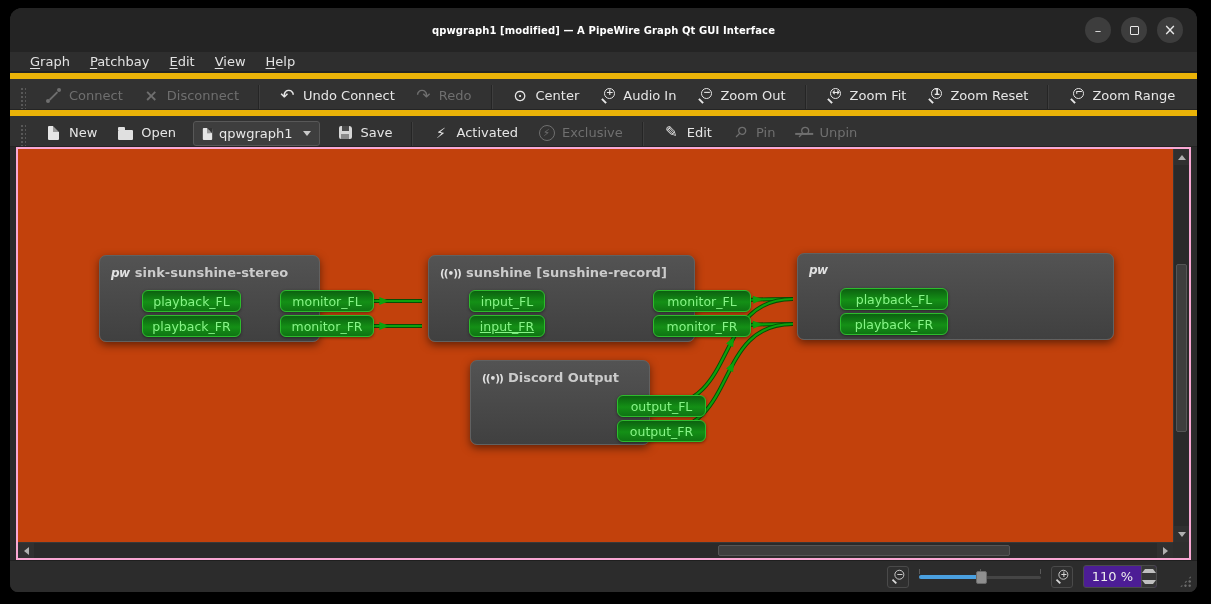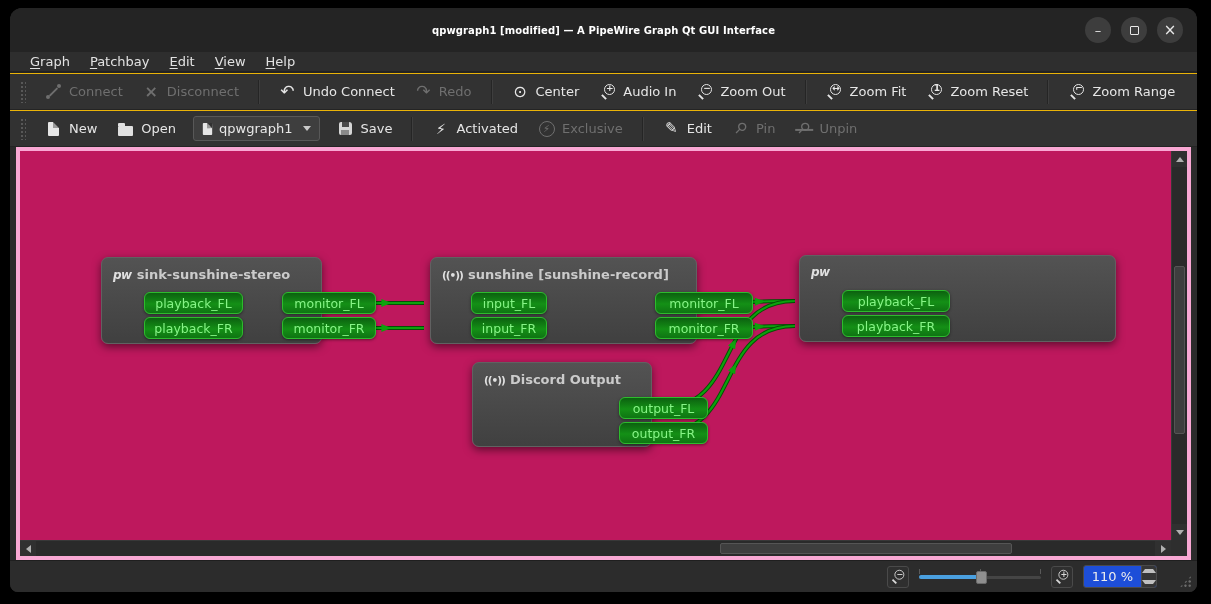--- a/index.html
+++ b/index.html
@@ -33,22 +33,22 @@
   .win-btn.close{ font-size:15px; }
   
   .menubar{
     height:21px; background:#2e2e2e; display:flex; align-items:center;
     padding-left:12px; gap:4px; border-bottom:2px solid #232323; flex:0 0 auto;
   }
   .menu-item{ padding:1px 8px; color:#e2e2e2; }
   .menu-item u{ text-decoration:underline; text-underline-offset:2px; }
   
   .toolbar{
-    height:37px; background:#323232; display:flex; align-items:center;
-    padding-left:6px; border-top:1px solid #eab308; border-bottom:1px solid #242424;
+    height:37px; background:#323232; display:flex; align-items:flex-end;
+    padding-left:6px; border-top:6px solid #eab308; border-bottom:1px solid #242424;
     flex:0 0 auto; gap:2px;
   }
   .tb-handle{
     width:6px; height:22px; margin:0 8px 0 4px;
     background-image:radial-gradient(#585858 1px, transparent 1.3px);
     background-size:4px 4px;
   }
   .tb-sep{ width:2px; height:24px; margin:0 8px; border-left:1px solid #252525; border-right:1px solid #3e3e3e; }
   .tb-btn{
     display:flex; align-items:center; gap:7px; padding:5px 9px; border-radius:3px;
@@ -82,22 +82,22 @@
   .icon-unpin::after{ content:""; position:absolute; left:-2px; top:7px; width:18px; height:2px; background:currentColor; transform:rotate(-45deg); }
   
   .combo{
     display:flex; align-items:center; gap:6px; height:25px; padding:0 8px;
     background:#3e3e3e; border:1px solid #585858; border-radius:3px; margin:0 6px;
   }
   .combo .icon-page{ transform:scale(.85); }
   .combo .arrow{ width:0; height:0; border-left:4px solid transparent; border-right:4px solid transparent; border-top:5px solid #c9c9c9; margin-left:4px; }
   
   .viewport{
-    position:relative; flex:1 1 auto; margin:0 6px; background:#be185d;
-    border:4px solid #f9a8d4; overflow:hidden;
+    position:relative; flex:1 1 auto; margin:0 6px; background:#c2410c;
+    border:2px solid #f9a8d4; overflow:hidden;
   }
   .graph-area{ position:absolute; left:0; top:0; right:16px; bottom:16px; overflow:hidden; }
   #wires-svg{ position:absolute; left:0; top:0; z-index:1; }
   #nodes-layer{ position:absolute; left:0; top:0; right:0; bottom:0; z-index:2; }
   .gnode{
     position:absolute; border-radius:7px; border:1px solid #616161;
     background:linear-gradient(180deg,#535353,#404040);
     box-shadow:0 3px 9px rgba(0,0,0,.5);
   }
   .gnode-title{
@@ -134,21 +134,21 @@
     width:22px; height:22px; background:#2f2f2f; border:1px solid #4a4a4a; border-radius:3px;
     display:flex; align-items:center; justify-content:center; color:#d8d8d8;
   }
   .zoom-btn .mag{ transform:scale(.9); }
   .slider{ position:relative; width:122px; height:18px; }
   .slider .track{ position:absolute; left:0; right:0; top:8px; height:3px; background:#454545; border-radius:2px; }
   .slider .fill{ position:absolute; left:0; top:7.5px; height:4px; background:#4aa0e0; border-radius:2px; }
   .slider .handle{ position:absolute; top:3px; width:11px; height:13px; background:#8f8f8f; border:1px solid #6a6a6a; border-radius:2px; }
   .slider .tick{ position:absolute; top:1px; width:1px; height:5px; background:#5a5a5a; }
   .spinbox{
-    display:flex; align-items:stretch; height:23px; background:#1d4ed8;
+    display:flex; align-items:stretch; height:23px; background:#4c1d95;
     border:1px solid #4a4a4a; border-radius:3px; overflow:hidden;text-align:right;
   }
   .spinbox .val{ padding:0 8px; display:flex; align-items:center; color:#ededed; font-size:13px; }
   .spin-btns{ display:flex; flex-direction:column; width:15px; border-left:1px solid #4a4a4a; }
   .spin-btns span{ flex:1; background:#363636; display:flex; align-items:center; justify-content:center; }
   .spin-btns .t{ width:0;height:0;border-left:3.5px solid transparent;border-right:3.5px solid transparent; }
   .spin-btns .t.up{ border-bottom:4px solid #c0c0c0; }
   .spin-btns .t.dn{ border-top:4px solid #c0c0c0; }
   .grip{
     position:absolute; right:5px; bottom:4px; width:13px; height:13px;
@@ -343,21 +343,21 @@
             <div class="gport in" style="left: 77px; top: 166px; width: 99px; height: 22px;">playback_FR</div>
             <div class="gport out" style="left: 215px; top: 141px; width: 94px; height: 22px;">monitor_FL</div>
             <div class="gport out" style="left: 215px; top: 166px; width: 94px; height: 22px;">monitor_FR</div>
             <div class="gnode" style="left: 410px; top: 106px; width: 267px; height: 87px;">
               <div class="gnode-title">
                 <span class="nicon bc">((•))</span>
                 <span>sunshine [sunshine-record]</span>
               </div>
             </div>
             <div class="gport in" style="left: 404px; top: 141px; width: 76px; height: 22px;">input_FL</div>
-            <div class="gport in" style="left: 404px; top: 166px; width: 76px; height: 22px;">input_FR</div>
+            <div class="gport in" style="left: 404px; top: 166px; width: 76px; height: 22px; text-decoration: underline;">input_FR</div>
             <div class="gport out" style="left: 588px; top: 141px; width: 98px; height: 22px;">monitor_FL</div>
             <div class="gport out" style="left: 588px; top: 166px; width: 98px; height: 22px;">monitor_FR</div>
             <div class="gnode" style="left: 779px; top: 104px; width: 317px; height: 87px;">
               <div class="gnode-title">
                 <span class="nicon pw">pw</span>
               </div>
             </div>
             <div class="gport in" style="left: 775px; top: 139px; width: 108px; height: 22px;">playback_FL</div>
             <div class="gport in" style="left: 775px; top: 164px; width: 108px; height: 22px;">playback_FR</div>
             <div class="gnode" style="left: 452px; top: 211px; width: 180px; height: 85px;">

